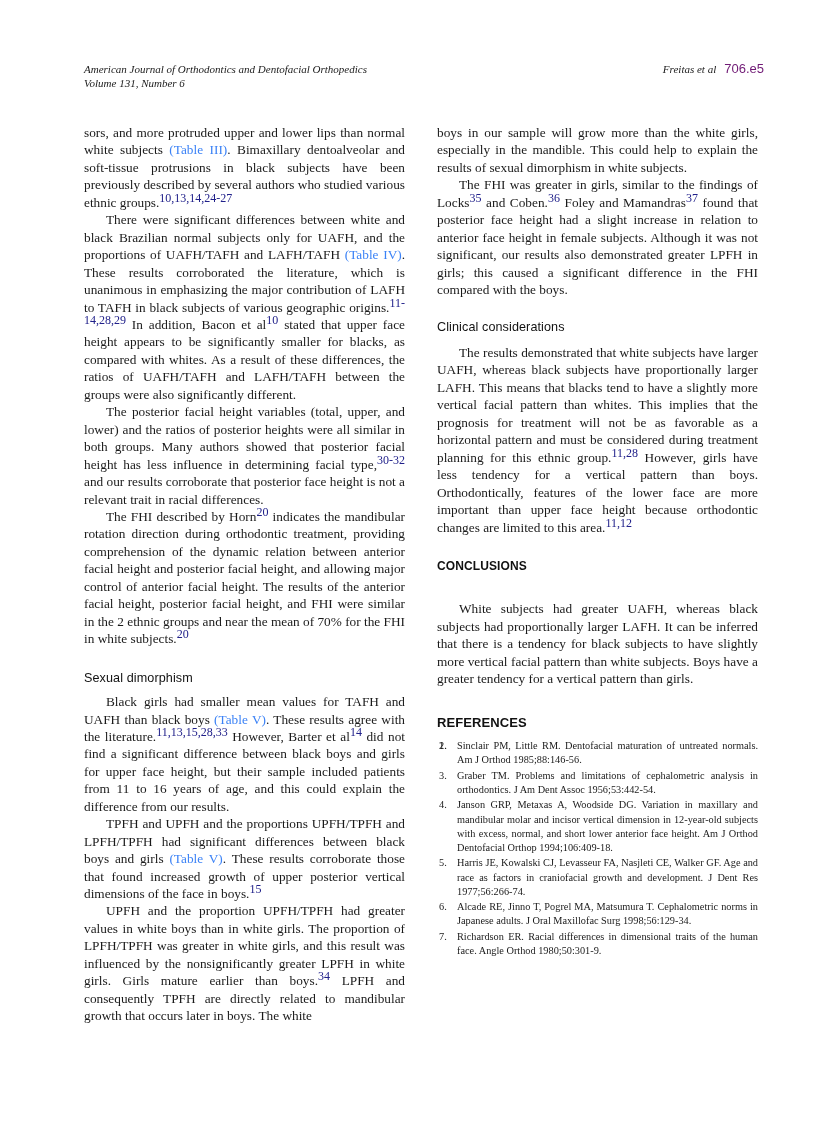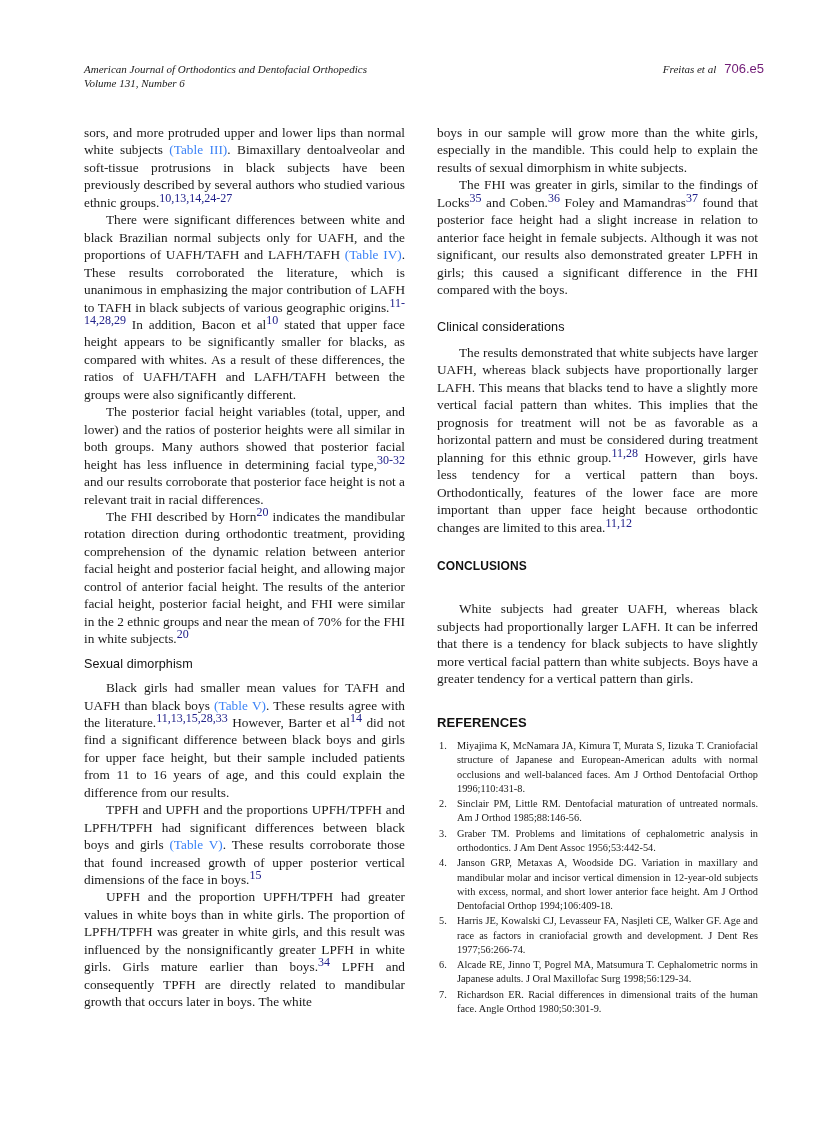--- a/index.html
+++ b/index.html
@@ -37,21 +37,21 @@
 
 <div class="col left">
   <p class="noindent"><span>sors, and more protruded upper and lower lips than normal white subjects </span><span class="link">(Table III)</span><span>. Bimaxillary dentoalveolar and soft-tissue protrusions in black subjects have been previously described by several authors who studied various ethnic groups.</span><sup>10,13,14,24-27</sup></p>
 
   <p><span>There were significant differences between white and black Brazilian normal subjects only for UAFH, and the proportions of UAFH/TAFH and LAFH/TAFH </span><span class="link">(Table IV)</span><span>. These results corroborated the literature, which is unanimous in emphasizing the major contribution of LAFH to TAFH in black subjects of various geographic origins.</span><sup>11-14,28,29</sup><span> In addition, Bacon et al</span><sup>10</sup><span> stated that upper face height appears to be significantly smaller for blacks, as compared with whites. As a result of these differences, the ratios of UAFH/TAFH and LAFH/TAFH between the groups were also significantly different.</span></p>
 
   <p><span>The posterior facial height variables (total, upper, and lower) and the ratios of posterior heights were all similar in both groups. Many authors showed that posterior facial height has less influence in determining facial type,</span><sup>30-32</sup><span> and our results corroborate that posterior face height is not a relevant trait in racial differences.</span></p>
 
   <p><span>The FHI described by Horn</span><sup>20</sup><span> indicates the mandibular rotation direction during orthodontic treatment, providing comprehension of the dynamic relation between anterior facial height and posterior facial height, and allowing major control of anterior facial height. The results of the anterior facial height, posterior facial height, and FHI were similar in the 2 ethnic groups and near the mean of 70% for the FHI in white subjects.</span><sup>20</sup></p>
 
-  <h3 style="margin-top:8px;">Sexual dimorphism</h3>
+  <h3 style="margin-top:22px;">Sexual dimorphism</h3>
 
   <p><span>Black girls had smaller mean values for TAFH and UAFH than black boys </span><span class="link">(Table V)</span><span>. These results agree with the literature.</span><sup>11,13,15,28,33</sup><span> However, Barter et al</span><sup>14</sup><span> did not find a significant difference between black boys and girls for upper face height, but their sample included patients from 11 to 16 years of age, and this could explain the difference from our results.</span></p>
 
   <p><span>TPFH and UPFH and the proportions UPFH/TPFH and LPFH/TPFH had significant differences between black boys and girls </span><span class="link">(Table V)</span><span>. These results corroborate those that found increased growth of upper posterior vertical dimensions of the face in boys.</span><sup>15</sup></p>
 
   <p><span>UPFH and the proportion UPFH/TPFH had greater values in white boys than in white girls. The proportion of LPFH/TPFH was greater in white girls, and this result was influenced by the nonsignificantly greater LPFH in white girls. Girls mature earlier than boys.</span><sup>34</sup><span> LPFH and consequently TPFH are directly related to mandibular growth that occurs later in boys. The white</span></p>
 </div>
 
 <div class="col right">
   <p class="noindent"><span>boys in our sample will grow more than the white girls, especially in the mandible. This could help to explain the results of sexual dimorphism in white subjects.</span></p>
@@ -62,21 +62,21 @@
 
   <p><span>The results demonstrated that white subjects have larger UAFH, whereas black subjects have proportionally larger LAFH. This means that blacks tend to have a slightly more vertical facial pattern than whites. This implies that the prognosis for treatment will not be as favorable as a horizontal pattern and must be considered during treatment planning for this ethnic group.</span><sup>11,28</sup><span> However, girls have less tendency for a vertical pattern than boys. Orthodontically, features of the lower face are more important than upper face height because orthodontic changes are limited to this area.</span><sup>11,12</sup></p>
 
   <h3 class="caps" style="margin-top:22px;margin-bottom:25px;">CONCLUSIONS</h3>
 
   <p><span>White subjects had greater UAFH, whereas black subjects had proportionally larger LAFH. It can be inferred that there is a tendency for black subjects to have slightly more vertical facial pattern than white subjects. Boys have a greater tendency for a vertical pattern than girls.</span></p>
 
   <h3 class="caps" style="margin-top:26px;margin-bottom:8px;font-size:13px;">REFERENCES</h3>
 
   <ol class="refs">
-    <li><span class="num">1.</span><span>Miyajima K, McNamara JA, Kimura T, Murata S, Iizuka T. Craniofacial structure of Japanese and European-American adults with normal occlusions and well-balanced faces. Am J Orthod Dentofacial Orthop 1996;110:431-8.</span></li>
+    <li><span class="num">1.</span></li>
     <li><span class="num">2.</span><span>Sinclair PM, Little RM. Dentofacial maturation of untreated normals. Am J Orthod 1985;88:146-56.</span></li>
     <li><span class="num">3.</span><span>Graber TM. Problems and limitations of cephalometric analysis in orthodontics. J Am Dent Assoc 1956;53:442-54.</span></li>
     <li><span class="num">4.</span><span>Janson GRP, Metaxas A, Woodside DG. Variation in maxillary and mandibular molar and incisor vertical dimension in 12-year-old subjects with excess, normal, and short lower anterior face height. Am J Orthod Dentofacial Orthop 1994;106:409-18.</span></li>
     <li><span class="num">5.</span><span>Harris JE, Kowalski CJ, Levasseur FA, Nasjleti CE, Walker GF. Age and race as factors in craniofacial growth and development. J Dent Res 1977;56:266-74.</span></li>
     <li><span class="num">6.</span><span>Alcade RE, Jinno T, Pogrel MA, Matsumura T. Cephalometric norms in Japanese adults. J Oral Maxillofac Surg 1998;56:129-34.</span></li>
     <li><span class="num">7.</span><span>Richardson ER. Racial differences in dimensional traits of the human face. Angle Orthod 1980;50:301-9.</span></li>
   </ol>
 </div>
 
 </body></html>

